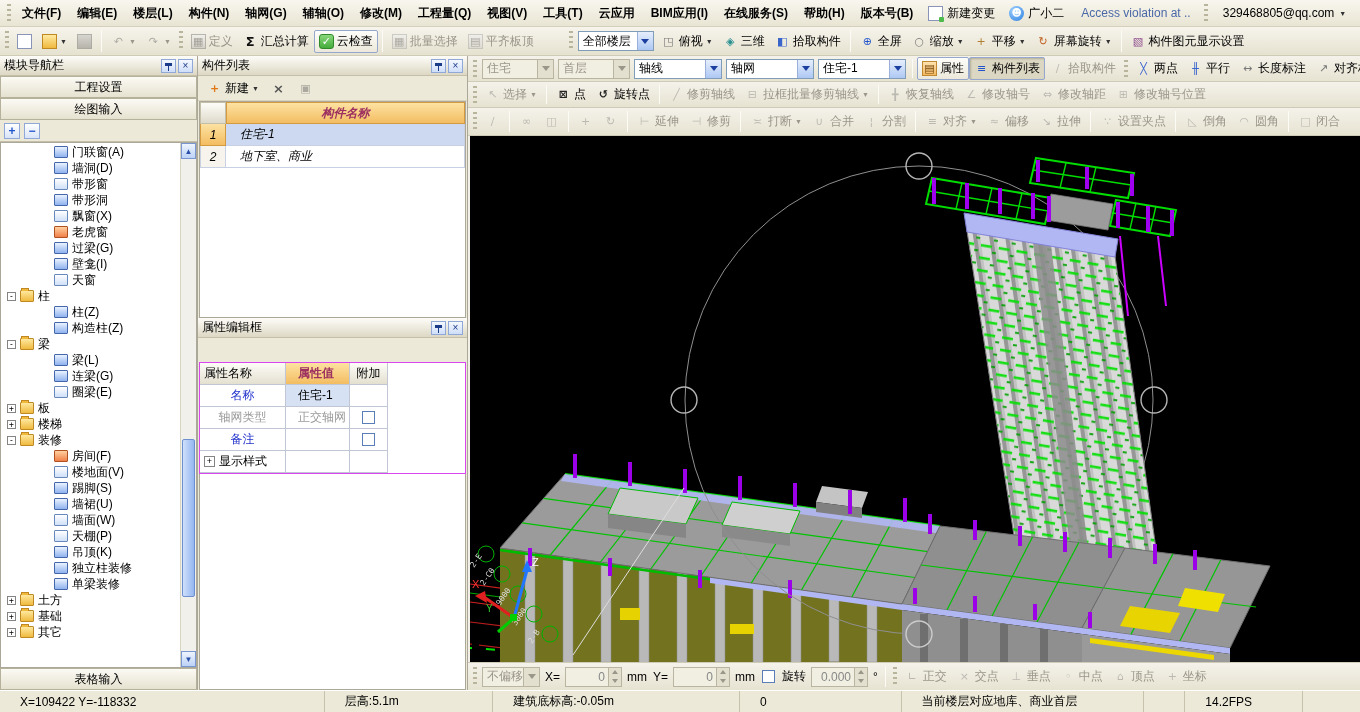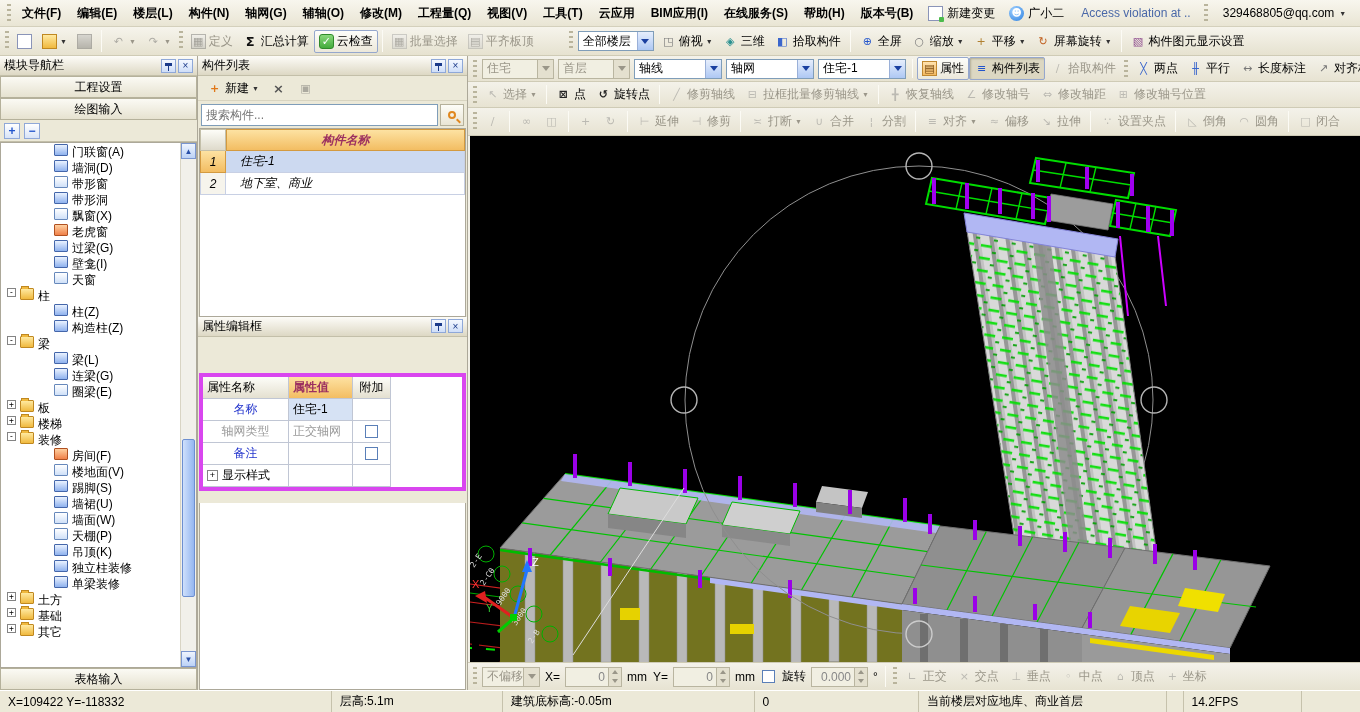--- a/index.html
+++ b/index.html
@@ -62,21 +62,21 @@
   .ptitle .t { flex:1; overflow:hidden; white-space:nowrap; }
   .pbtn { width:15px; height:14px; border:1px solid #8fa8d8; background:linear-gradient(#f4f8ff,#cfdef8); color:#1a3a8a; font-size:10px; display:flex; align-items:center; justify-content:center; margin-left:2px; flex:none; }
   .pin { position:relative; }
   .pin::before { content:""; position:absolute; top:3px; left:3px; width:7px; height:3px; background:#1a3a8a; }
   .pin::after { content:""; position:absolute; top:6px; left:6px; width:1px; height:5px; background:#1a3a8a; }
   .navbtn { height:22px; border:1px solid #b5b19b; background:linear-gradient(#fbfaf4,#e6e2d0); display:flex; align-items:center; justify-content:center; flex:none; cursor:default; }
   .pmrow { height:22px; border-bottom:1px solid #c3bfa9; display:flex; align-items:center; gap:4px; padding:0 4px; flex:none; }
   .pmbtn { width:16px; height:16px; border:1px solid #8fa8d8; background:linear-gradient(#fff,#d8e4f8); color:#2255cc; font-weight:bold; font-size:12px; display:flex; align-items:center; justify-content:center; }
   .treewrap { flex:1; display:flex; background:#fff; border:1px solid #aca899; margin:0; overflow:hidden; }
   .tree { flex:1; overflow:hidden; padding-top:1px; }
-  .trow { height:16px; display:flex; white-space:nowrap; cursor:default; }
+  .trow { height:16px; display:flex; align-items:center; white-space:nowrap; cursor:default; }
   .trow.ind1 { padding-left:6px; } .trow.ind2 { padding-left:40px; }
   .tg { width:9px; height:9px; border:1px solid #848484; background:#fff; font-size:8px; line-height:7px; text-align:center; margin-right:4px; flex:none; font-family:"DejaVu Sans Mono",monospace; }
   .tg:empty { visibility:hidden; }
   .ti { width:14px; height:12px; margin-right:4px; flex:none; border-radius:1px; }
   .ti.y { background:linear-gradient(#ffe9a0,#f0b93e); border:1px solid #c08820; position:relative; }
   .ti.y::before { content:""; position:absolute; top:-3px; left:0; width:6px; height:2px; background:#f0b93e; border:1px solid #c08820; border-bottom:none; }
   .ti.b { background:linear-gradient(#eaf2ff,#8fb2ee); border:1px solid #4466aa; }
   .ti.w { background:linear-gradient(#ffffff,#cfe0f8); border:1px solid #6688bb; }
   .ti.r { background:linear-gradient(#ffd0a0,#f08048); border:1px solid #b05020; }
   
@@ -97,25 +97,25 @@
   .ctable .hrow { display:flex; height:22px; }
   .ctable .hnum { width:26px; background:linear-gradient(#fdfdf8,#dedacb); border:1px solid #c3bfa9; }
   .ctable .hname { flex:1; background:linear-gradient(#fde2a2,#f3bd62); border:1px solid #d39a40; color:#9c3060; font-weight:bold; display:flex; align-items:center; justify-content:center; }
   .crow { display:flex; height:22px; cursor:default; }
   .crow .num { width:26px; border:1px solid #c8d0e4; border-top:none; display:flex; align-items:center; justify-content:center; background:#f6f4ec; }
   .crow .nm { flex:1; border:1px solid #c8d0e4; border-top:none; border-left:none; display:flex; align-items:center; padding-left:14px; }
   .crow.selected .num { background:linear-gradient(#fde2a2,#f3bd62); border-color:#d39a40; }
   .crow.selected .nm { background:#ccd9f0; }
 
   .prop { flex:none; display:flex; flex-direction:column;gap:24px; }
-  .pgrid { background:#fff; border:4px solid #d946ef; margin:12px 1px; }
+  .pgrid { background:#fff; border:1px solid #d946ef; margin:0 1px; }
   .prow { display:flex; height:22px; }
   .prow > div { border-right:1px solid #c0c6d4; border-bottom:1px solid #c0c6d4; display:flex; align-items:center; }
   .pc1 { width:86px; justify-content:center; }
-  .pc2 { width:64px; padding-left:4px; }
+  .pc2 { width:64px; padding-left:12px; }
   .pc3 { width:38px; justify-content:center; }
   .prow.hdr .pc1, .prow.hdr .pc3 { background:linear-gradient(#fdfdf8,#e4e0d0); }
   .prow.hdr .pc1 { justify-content:flex-start; padding-left:4px; }
   .prow.hdr .pc2 { background:linear-gradient(#fde2a2,#f3bd62); color:#9c3060; font-weight:bold; }
   .pn-blue { color:#2233cc; }
   .pn-gray { color:#9a9a9a; }
   .v-sel { background:#d6e2f4; }
   .cbx { width:13px; height:13px; border:1px solid #5a7fb8; background:#fff; visibility:hidden; }
   .prow.cbyes .cbx { visibility:visible; }
   .exp { width:11px; height:11px; border:1px solid #848484; background:#fff; font-size:9px; line-height:9px; text-align:center; margin:0 4px 0 2px; flex:none; }
@@ -131,21 +131,21 @@
   .spin .sarr { width:13px; display:flex; flex-direction:column; border-left:1px solid #b9b5a0; }
   .spin .sarr span { flex:1; display:flex; align-items:center; justify-content:center; background:#e4e0cf; }
   .spin .sarr span::before { content:""; width:0; height:0; border-left:3px solid transparent; border-right:3px solid transparent; }
   .spin .sarr .up::before { border-bottom:4px solid #9a9689; }
   .spin .sarr .dn::before { border-top:4px solid #9a9689; }
   .vplbl { padding:0 3px; white-space:nowrap; }
   .vpcb { width:13px; height:13px; border:1px solid #5a7fb8; background:#fff; margin:0 4px; flex:none; }
 
   
   .statusbar { position:absolute; bottom:0; left:0; width:1360px; height:22px; background:#ece9d8; border-top:1px solid #fff; display:flex; align-items:center; }
-  .seg { height:100%; display:flex; align-items:center; padding:0 8px; border-right:1px solid #c6c2ac; white-space:nowrap; overflow:hidden; }
+  .seg { height:100%; display:flex; align-items:center; padding:0 20px; border-right:1px solid #c6c2ac; white-space:nowrap; overflow:hidden; }
   .seg.fill { flex:1; border-right:1px solid #c6c2ac; }
 </style>
 </head>
 <body>
 
 <div id="app">
 
   <div class="mbar">
     <span class="grip"></span>
     <div style="display:flex">
@@ -745,26 +745,20 @@
         <span class="ic ic-plain" style="color:#e07818;font-weight:bold">+</span>
         <span class="lbl">新建</span>
         <span class="arrow">▼</span>
       </span>
       <span class="tbtn">
         <span class="ic ic-plain" style="color:#555;font-weight:bold;font-size:13px">×</span>
       </span>
       <span class="tbtn disabled">
         <span class="ic ic-plain c-nav">▣</span>
       </span>
-    </div>
-    <div class="searchrow">
-      <input placeholder="搜索构件..." style="">
-      <span class="sbtnbox">
-          <span class="mag"></span>
-        </span>
     </div>
     <div class="ctable">
       <div class="hrow">
         <div class="hnum"></div>
         <div class="hname">构件名称</div>
       </div>
       <div>
           <div class="crow selected">
     <span class="num">1</span>
     <span class="nm">住宅-1</span>

